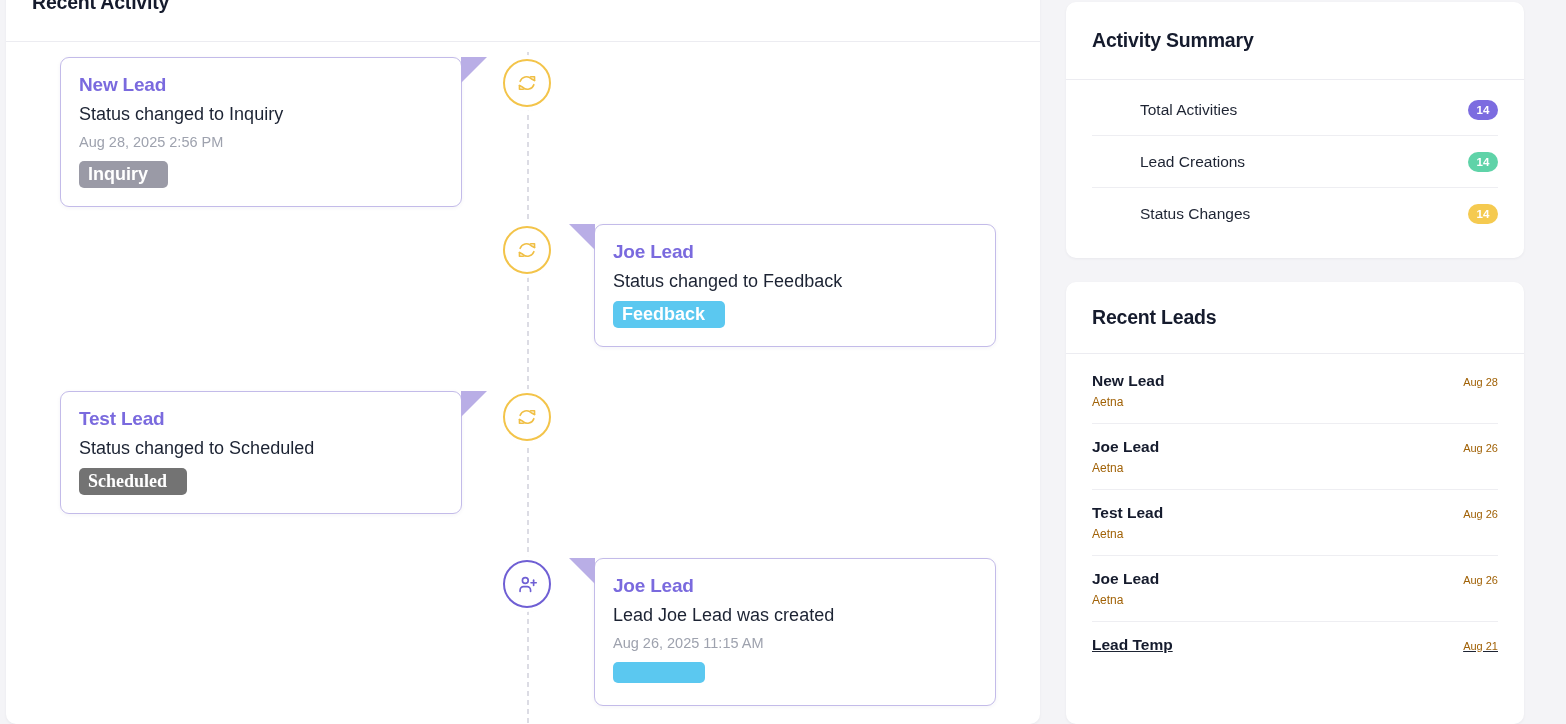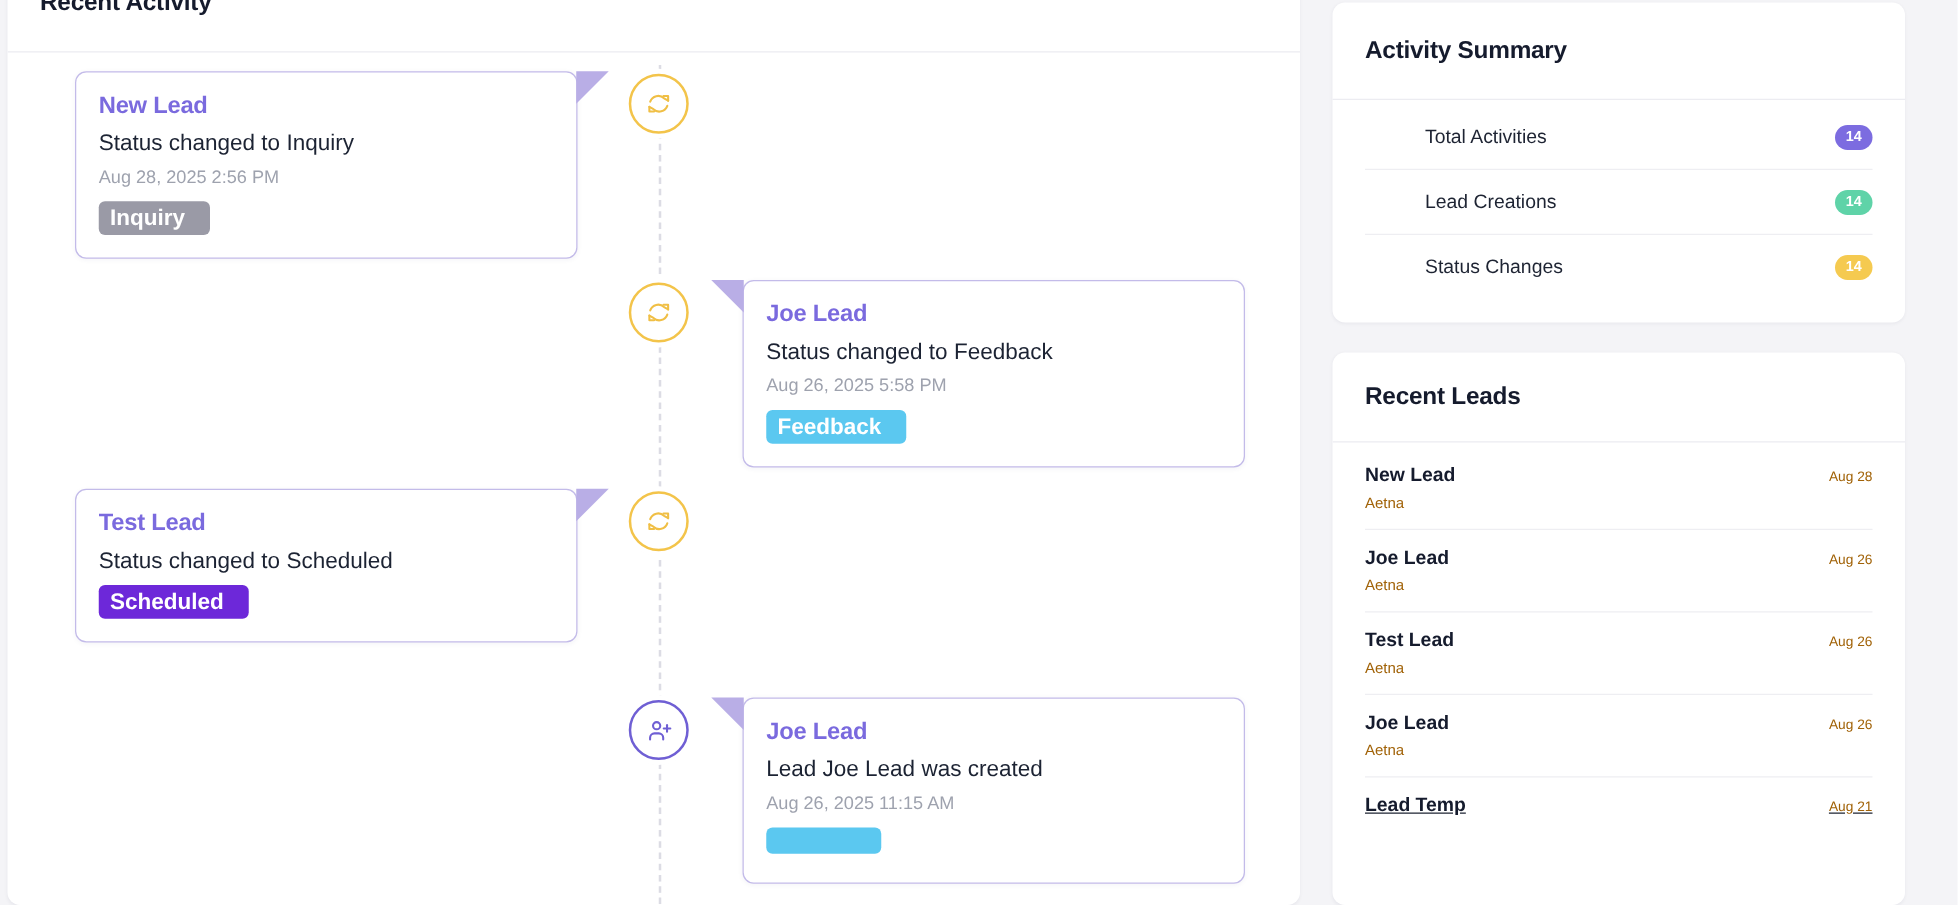--- a/index.html
+++ b/index.html
@@ -142,21 +142,21 @@
     display: inline-block;
     font-size: 18px;
     font-weight: bold;
     color: #ffffff;
     border-radius: 5px;
     padding: 4px 20px 5px 9px;
     line-height: 1;
   }
   .badge.b-gray      { background: #9a9aa6; }
   .badge.b-cyan      { background: #5bc8f0; }
-  .badge.b-green     { background: #6d28d9; }
+  .badge.b-green     { background: #737373; font-family: Liberation Serif, serif; }
 
   
   .right-col {
     width: 506px;
     flex: 0 0 auto;
     padding: 0 22px 0 26px;
     display: flex;
     flex-direction: column;
     gap: 24px;
     margin-top: -4px;
@@ -240,21 +240,20 @@
             <polyline points="21 9 21 4.5 16.5 4.5"></polyline>
             <polyline points="3 15 3 19.5 7.5 19.5"></polyline>
             <path d="M20.2 14a8.1 8.1 0 0 1-13.3 3.2L3 15"></path>
             <path d="M3.8 10a8.1 8.1 0 0 1 13.3-3.2L21 9"></path>
           </svg>
         </div>
         <div class="tl-card side-right" style="top:-2px;">
           <span class="ptr"></span>
           <div class="card-name">Joe Lead</div>
           <div class="card-desc">Status changed to Feedback</div>
-          <div class="card-time">Aug 26, 2025 5:58 PM</div>
           <span class="badge b-cyan">Feedback</span>
         </div>
       </div>
 
       <div class="tl-row" style="top:351px;">
         <div class="tl-marker">
           <svg width="20" height="20" viewBox="0 0 24 24" fill="none" stroke="#f0bf45" stroke-width="2" stroke-linecap="round" stroke-linejoin="round" aria-hidden="true">
             <polyline points="21 9 21 4.5 16.5 4.5"></polyline>
             <polyline points="3 15 3 19.5 7.5 19.5"></polyline>
             <path d="M20.2 14a8.1 8.1 0 0 1-13.3 3.2L3 15"></path>

